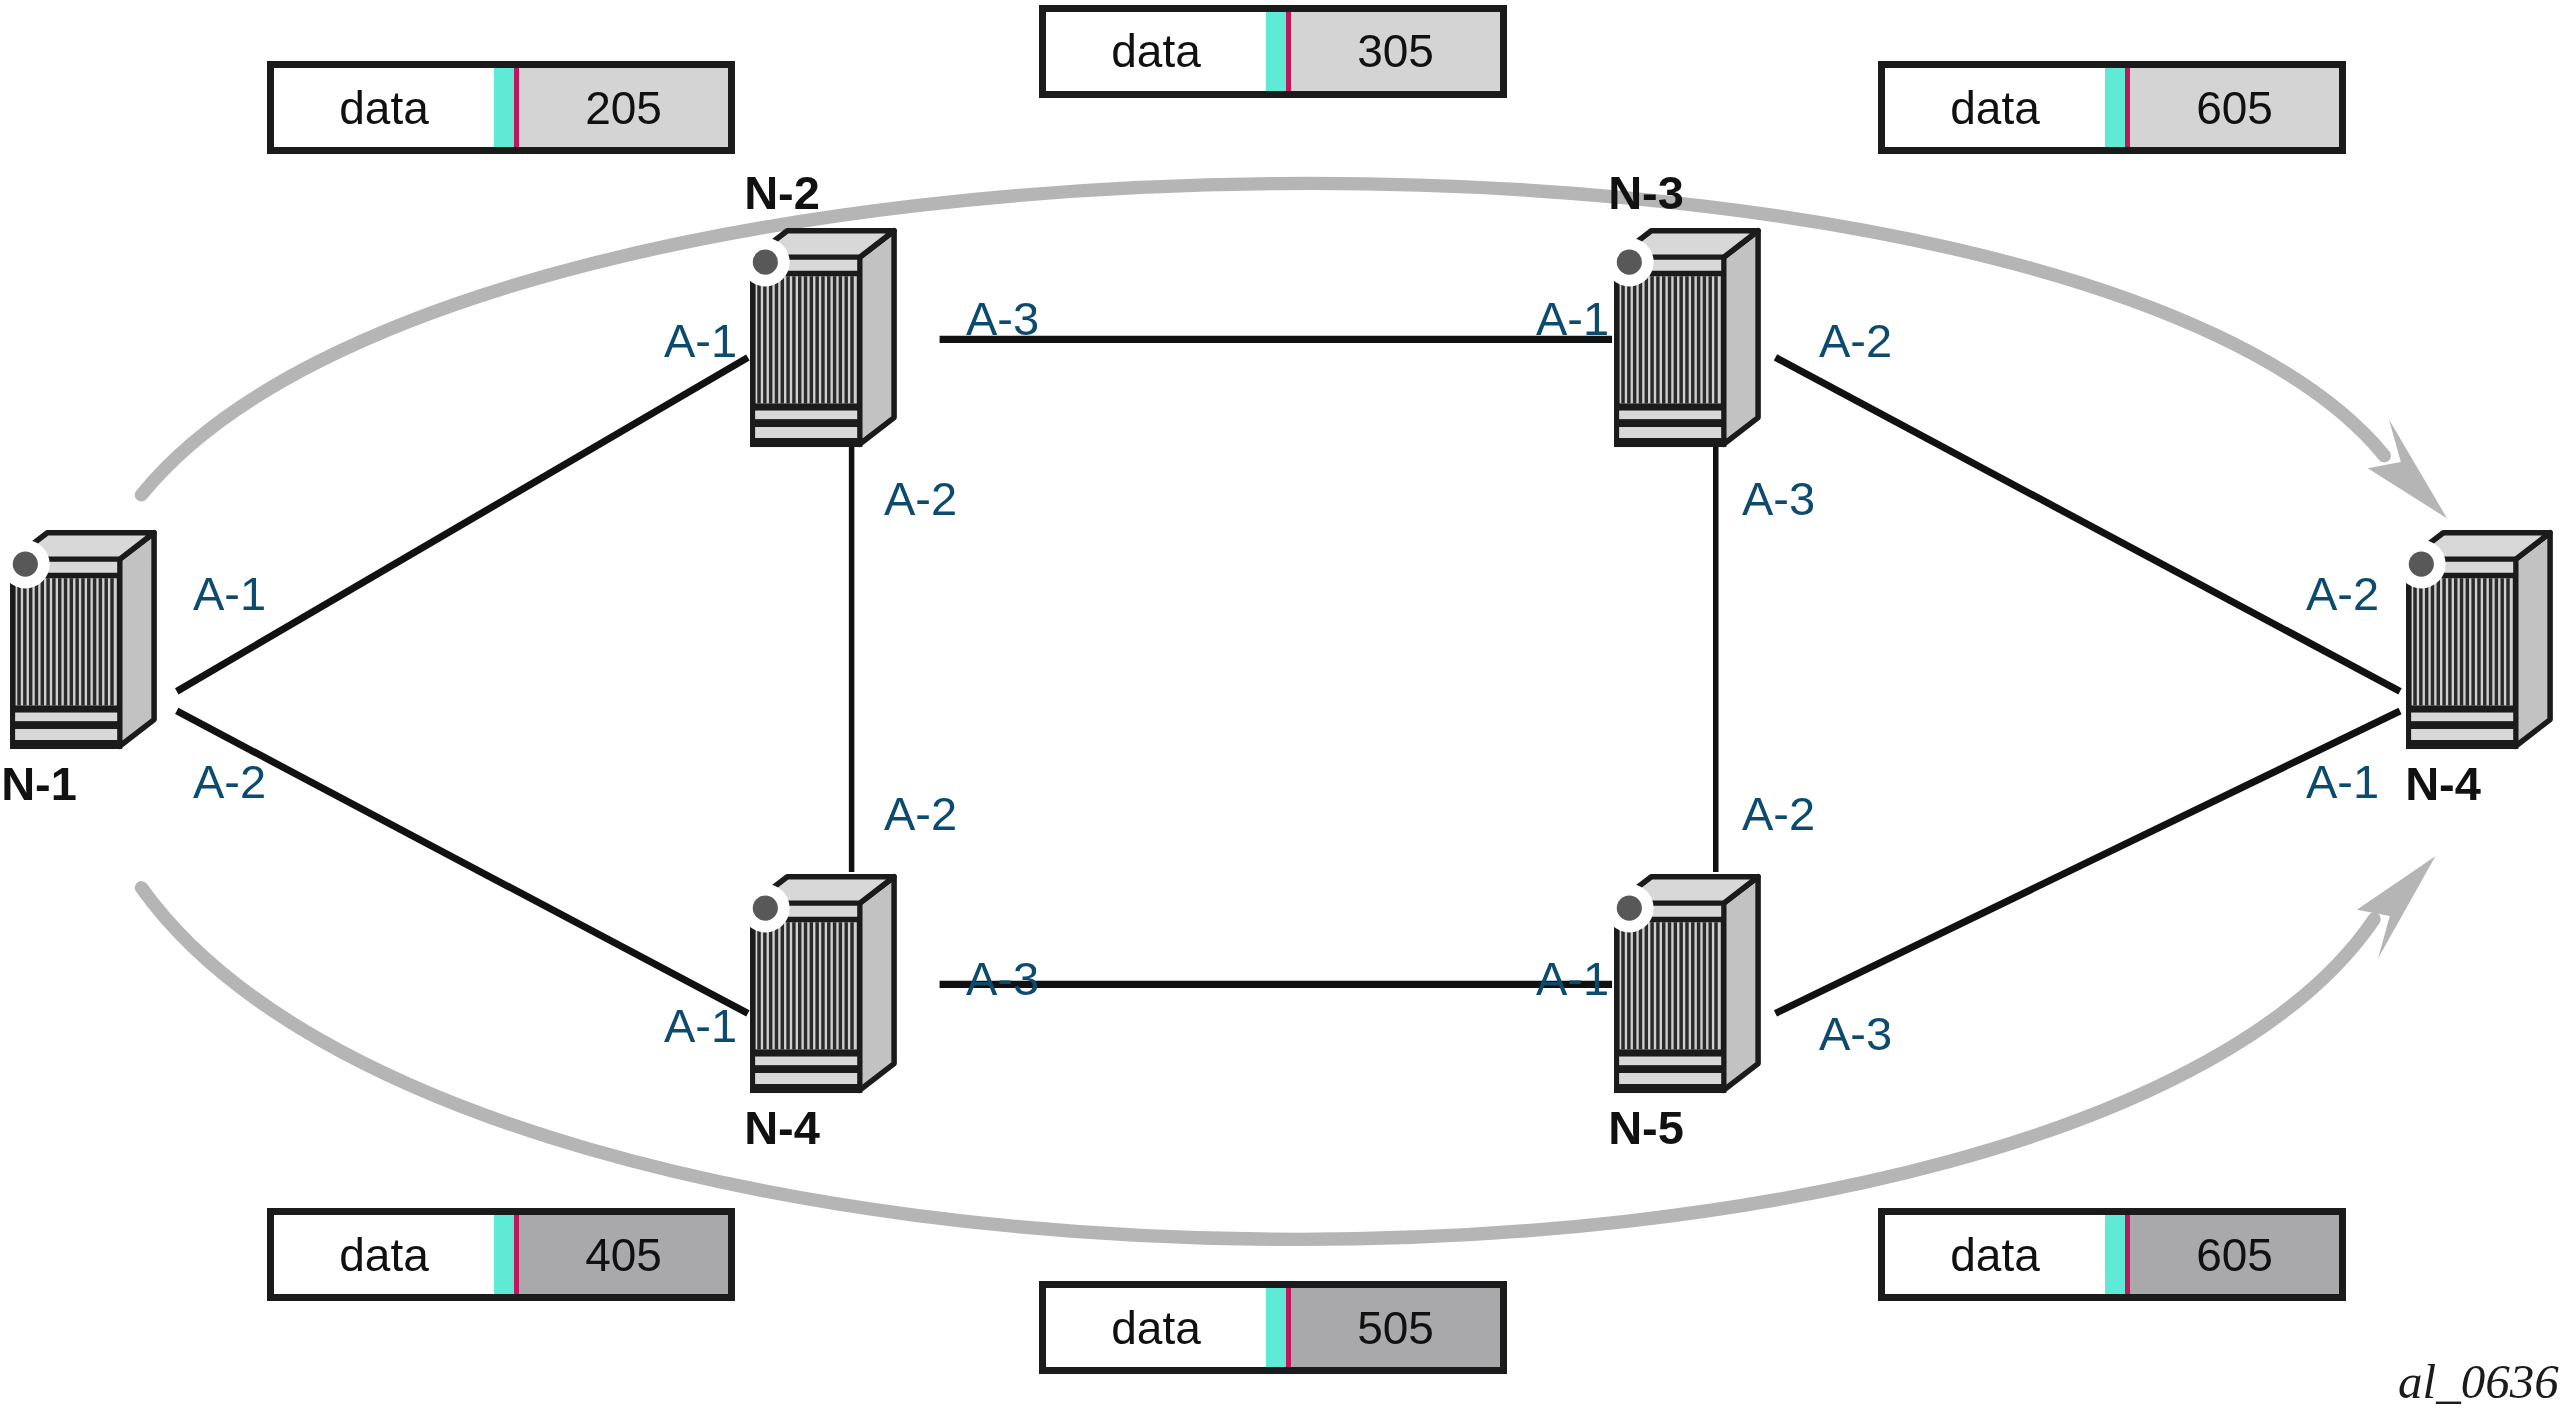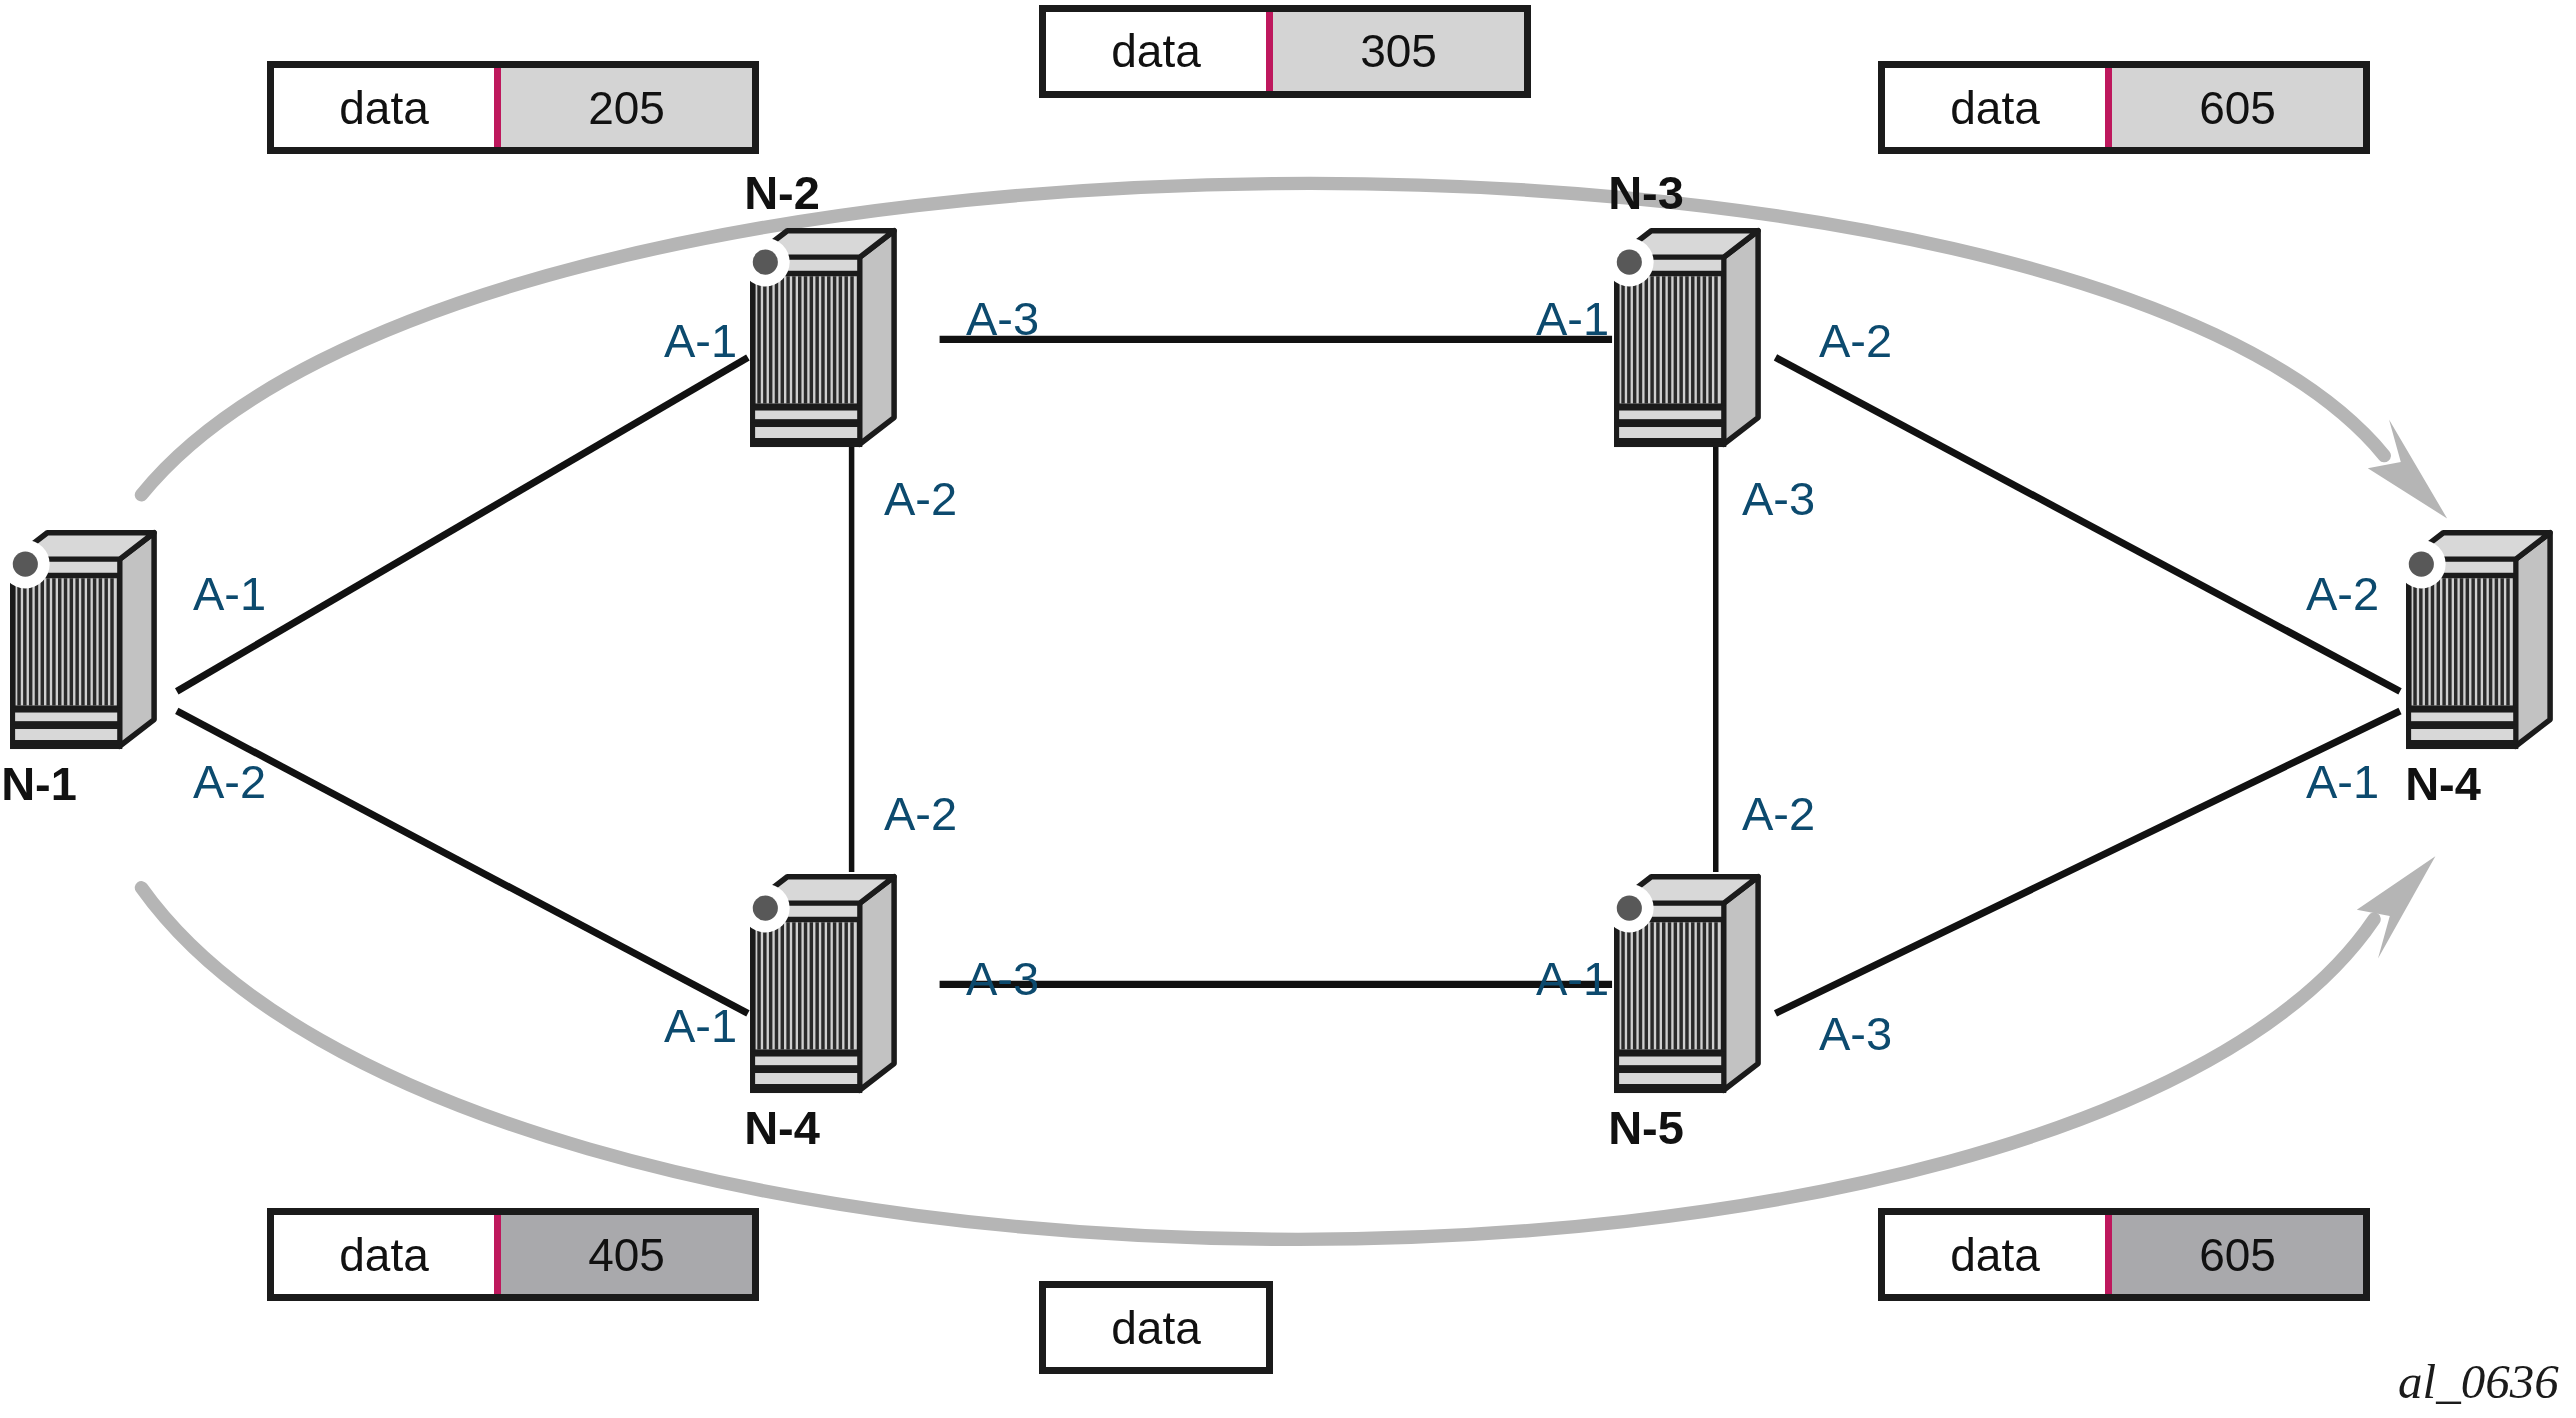--- a/index.html
+++ b/index.html
@@ -40,22 +40,23 @@
     justify-content: center;
     font-size: 46px;
     color: #111111;
     box-sizing: border-box;
   }
   .chip-name {
     width: 220px;
     background: #ffffff;
   }
   .chip-value {
-    width: 258px;
-    border-left: 7px solid #be185d;
+    width: 214px;
+    border-left: 5px solid #be185d;
+    margin-left: 20px;
   }
   .chip.light .chip-value { background: #d4d4d4; }
   .chip.dark  .chip-value { background: #a9a9ac; }
 
   
   .node {
     position: absolute;
     width: 154px;
     height: 223px;
   }
@@ -350,20 +351,21 @@
     <div class="chip-value">605</div>
   </div>
 
   <div class="chip dark" style="left:267px; top:1208px;">
     <div class="chip-name">data</div>
     <div class="chip-value">405</div>
   </div>
 
   <div class="chip dark" style="left:1039px; top:1281px;">
     <div class="chip-name">data</div>
+    <div class="chip-value">505</div>
   </div>
 
   <div class="chip dark" style="left:1878px; top:1208px;">
     <div class="chip-name">data</div>
     <div class="chip-value">605</div>
   </div>
 
   <div class="caption">al_0636</div>
 
 </div>

